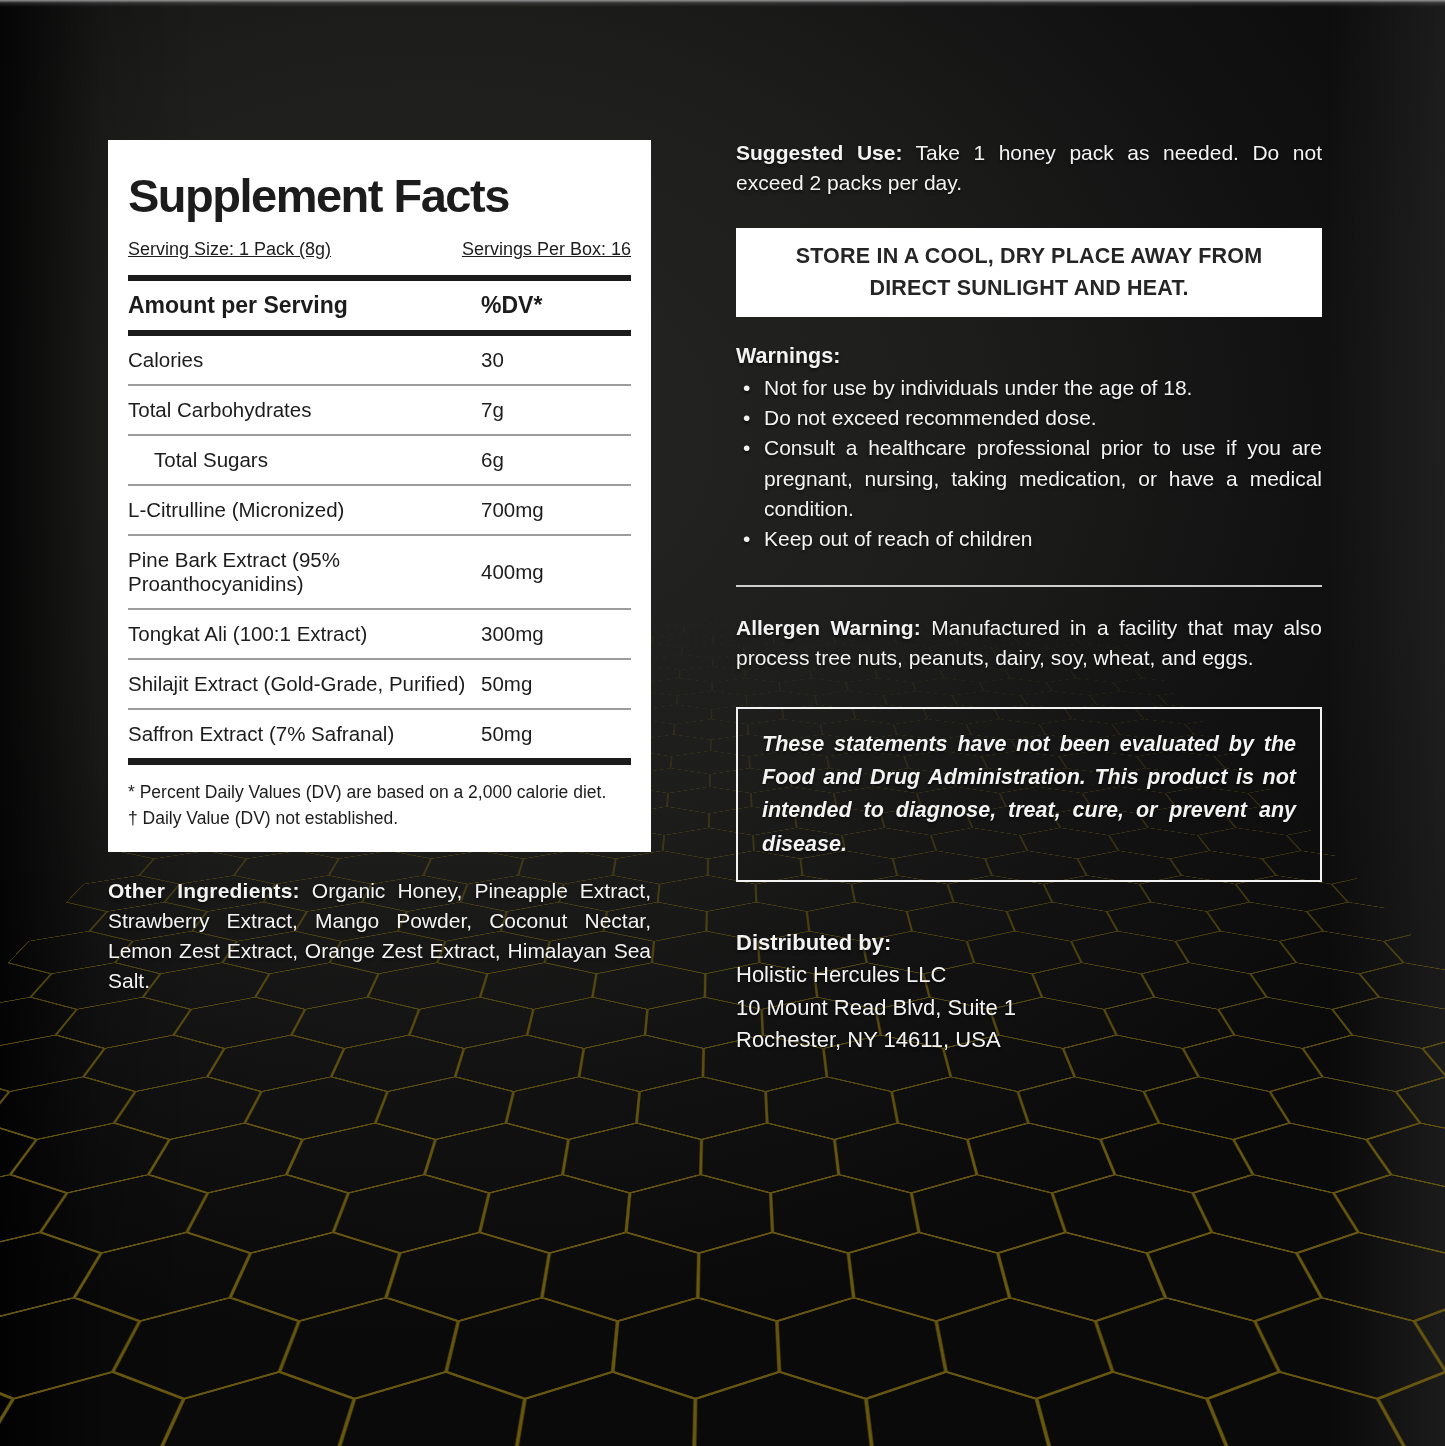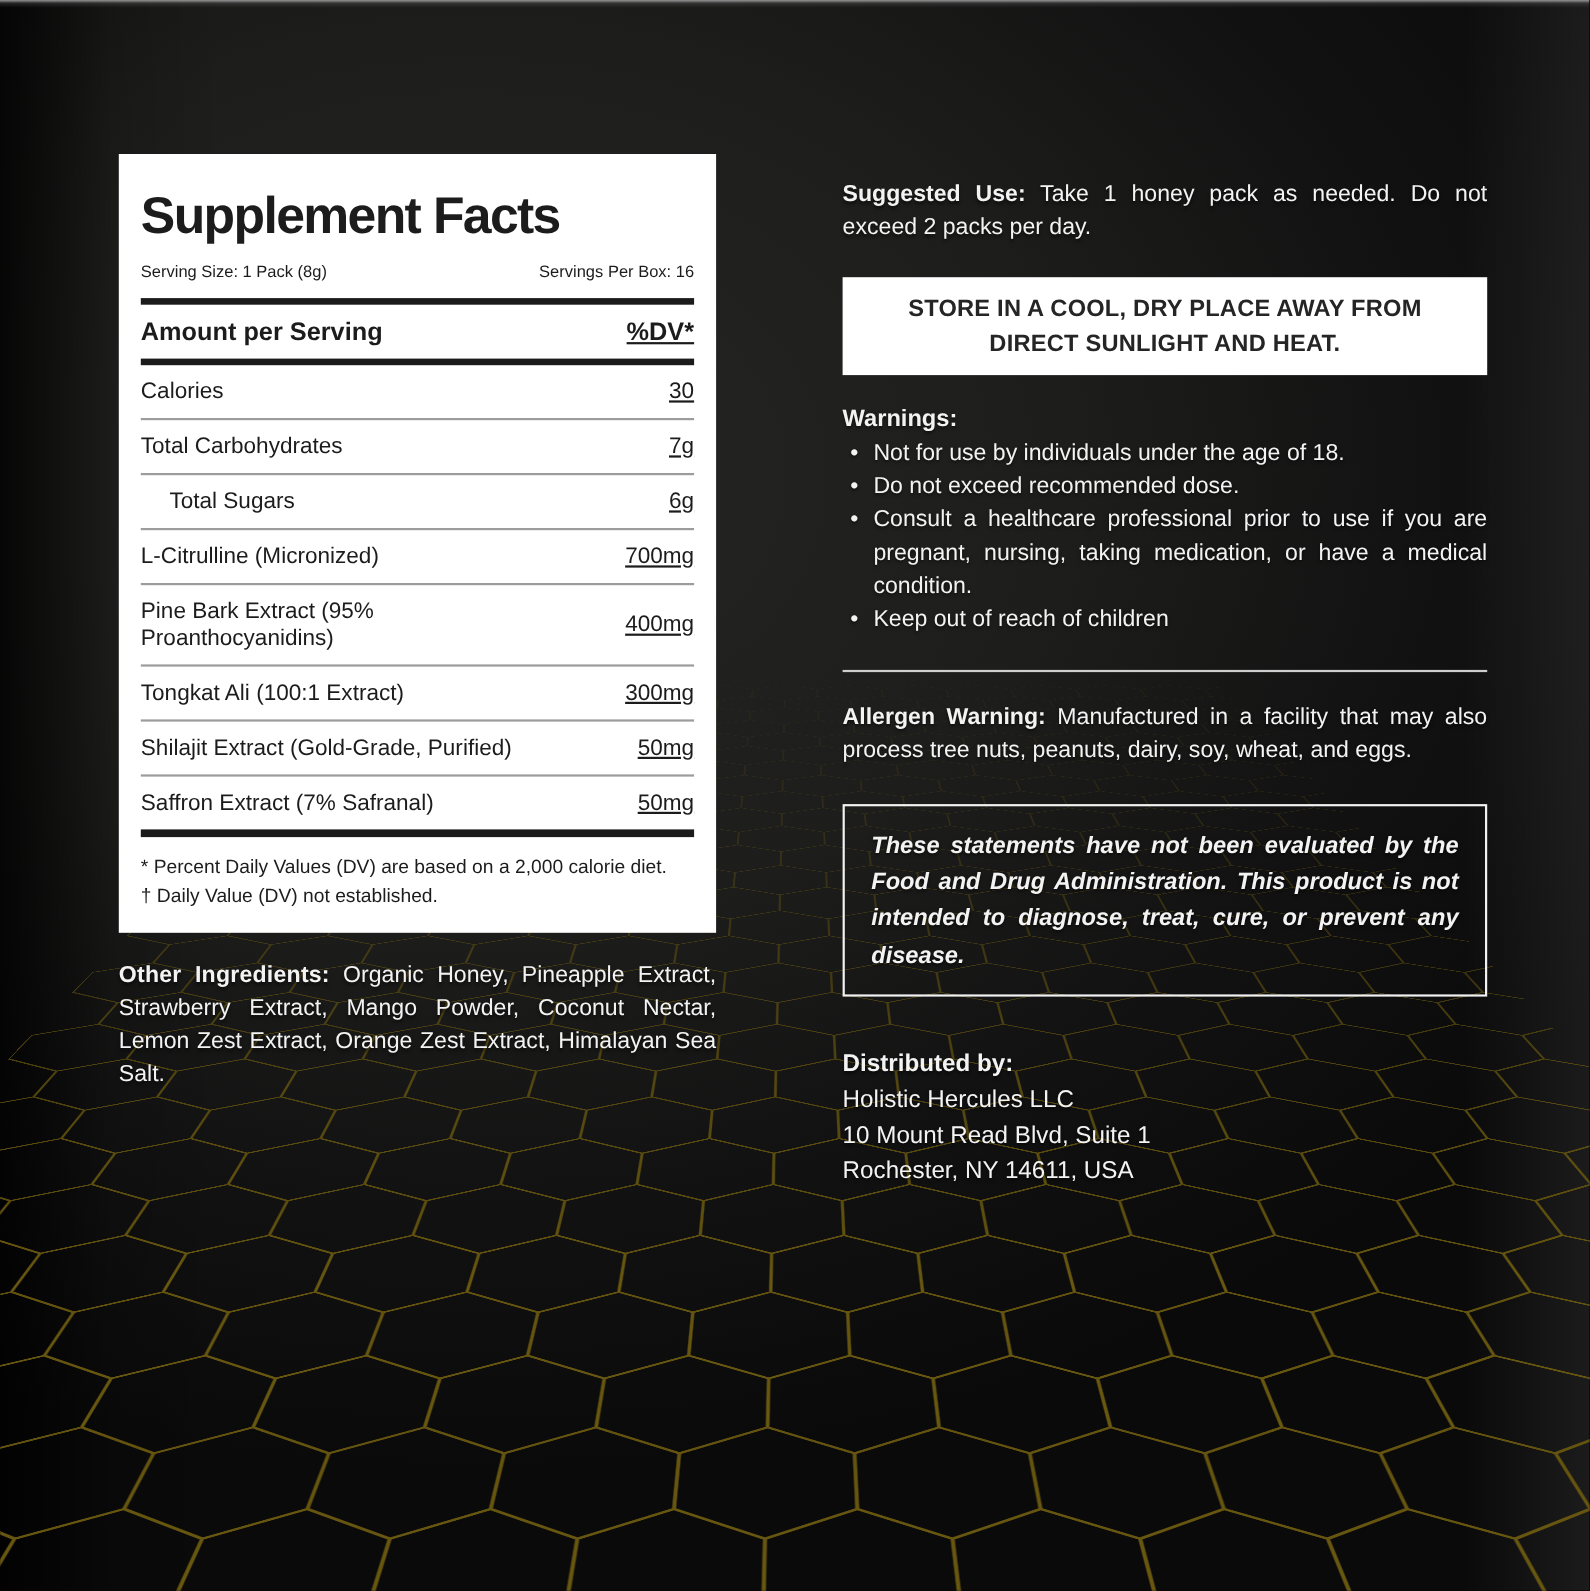--- a/index.html
+++ b/index.html
@@ -34,39 +34,39 @@
 
   
   .left-col { position:absolute; left:108px; top:140px; width:543px; }
 
   .facts-panel {
     background:#ffffff; color:#1c1c1c;
     padding:24px 20px 20px 20px;
     width:100%;
   }
   .facts-title { font-size:47px; font-weight:bold; letter-spacing:-1.5px; margin:4px 0 16px 0; }
-  .serving-row { display:flex; justify-content:space-between; font-size:15px; margin-bottom:15px; }
+  .serving-row { display:flex; justify-content:space-between; font-size:18px; margin-bottom:15px;text-decoration:underline; }
   .bar { height:6px; background:#1b1b1b; }
   .bar.bottom { height:7px; }
   .facts-header { display:flex; justify-content:space-between; align-items:center; padding:11px 0; font-weight:bold; font-size:23px; }
-  .dv-col { width:150px; text-align:right; flex:none;text-decoration:underline; }
+  .dv-col { width:150px; text-align:left; flex:none; }
   .fact-row { display:flex; justify-content:space-between; align-items:center; padding:12px 0; font-size:20.5px; border-bottom:2px solid #9c9c9c; }
   .fact-rows .fact-row:last-child { border-bottom:none; }
   .fact-label.indent { padding-left:26px; }
   .footnotes { margin-top:14px; font-size:17.5px; line-height:1.5; }
 
   .other-ing {
     margin-top:24px; color:#f3f3f3;
     font-size:21.5px; line-height:1.3; text-align:justify;
     text-shadow:0 2px 3px rgba(0,0,0,.55);
   }
   .other-ing b { letter-spacing:.2px; }
 
   
-  .right-col { position:absolute; left:766px; top:138px; width:586px; color:#f3f3f3; text-shadow:0 2px 3px rgba(0,0,0,.55);margin-top:24px; }
+  .right-col { position:absolute; left:736px; top:138px; width:586px; color:#f3f3f3; text-shadow:0 2px 3px rgba(0,0,0,.55); }
   .jp { text-align:justify; font-size:21px; line-height:1.44; }
   .store-box {
     background:#ffffff; color:#252525; text-shadow:none;
     font-weight:bold; text-align:center; font-size:21.5px; line-height:1.45;
     letter-spacing:.2px; padding:13px 28px; margin-top:30px;
   }
   .warnings { margin-top:27px; }
   .sec-head { font-weight:bold; font-size:21.5px; margin-bottom:4px; }
   .warn-list { list-style:none; }
   .warn-list li { position:relative; padding-left:28px; font-size:21px; line-height:1.44; text-align:justify; }

